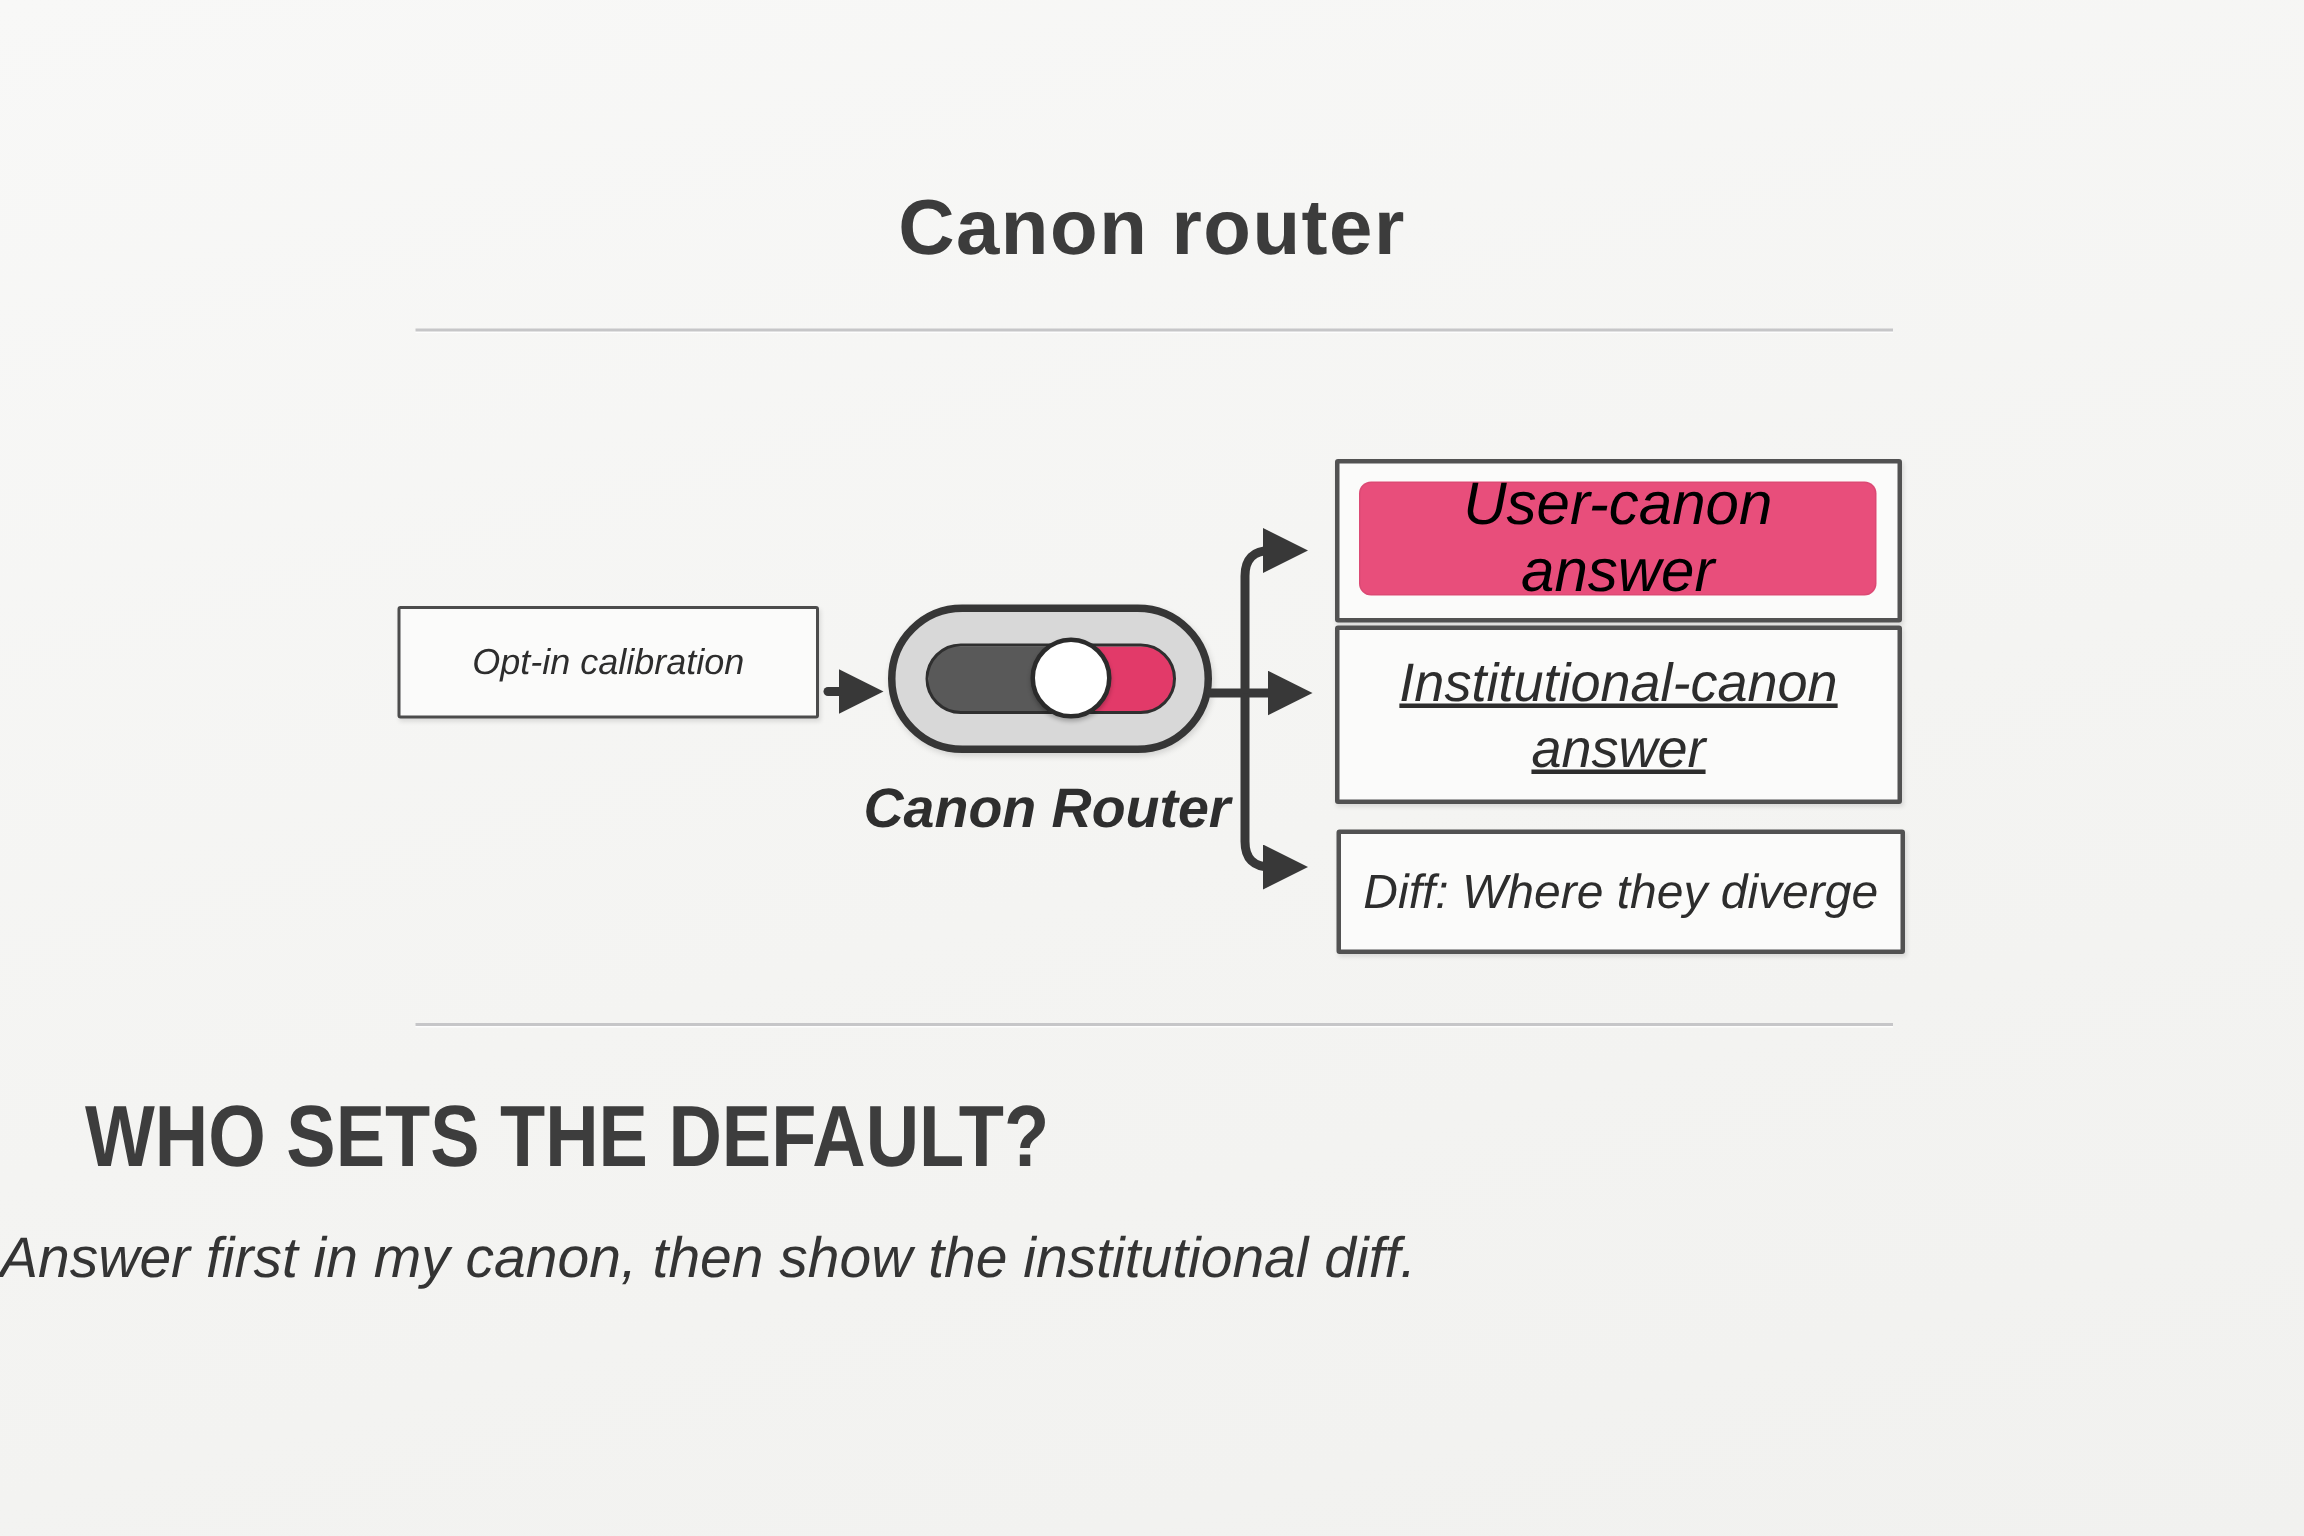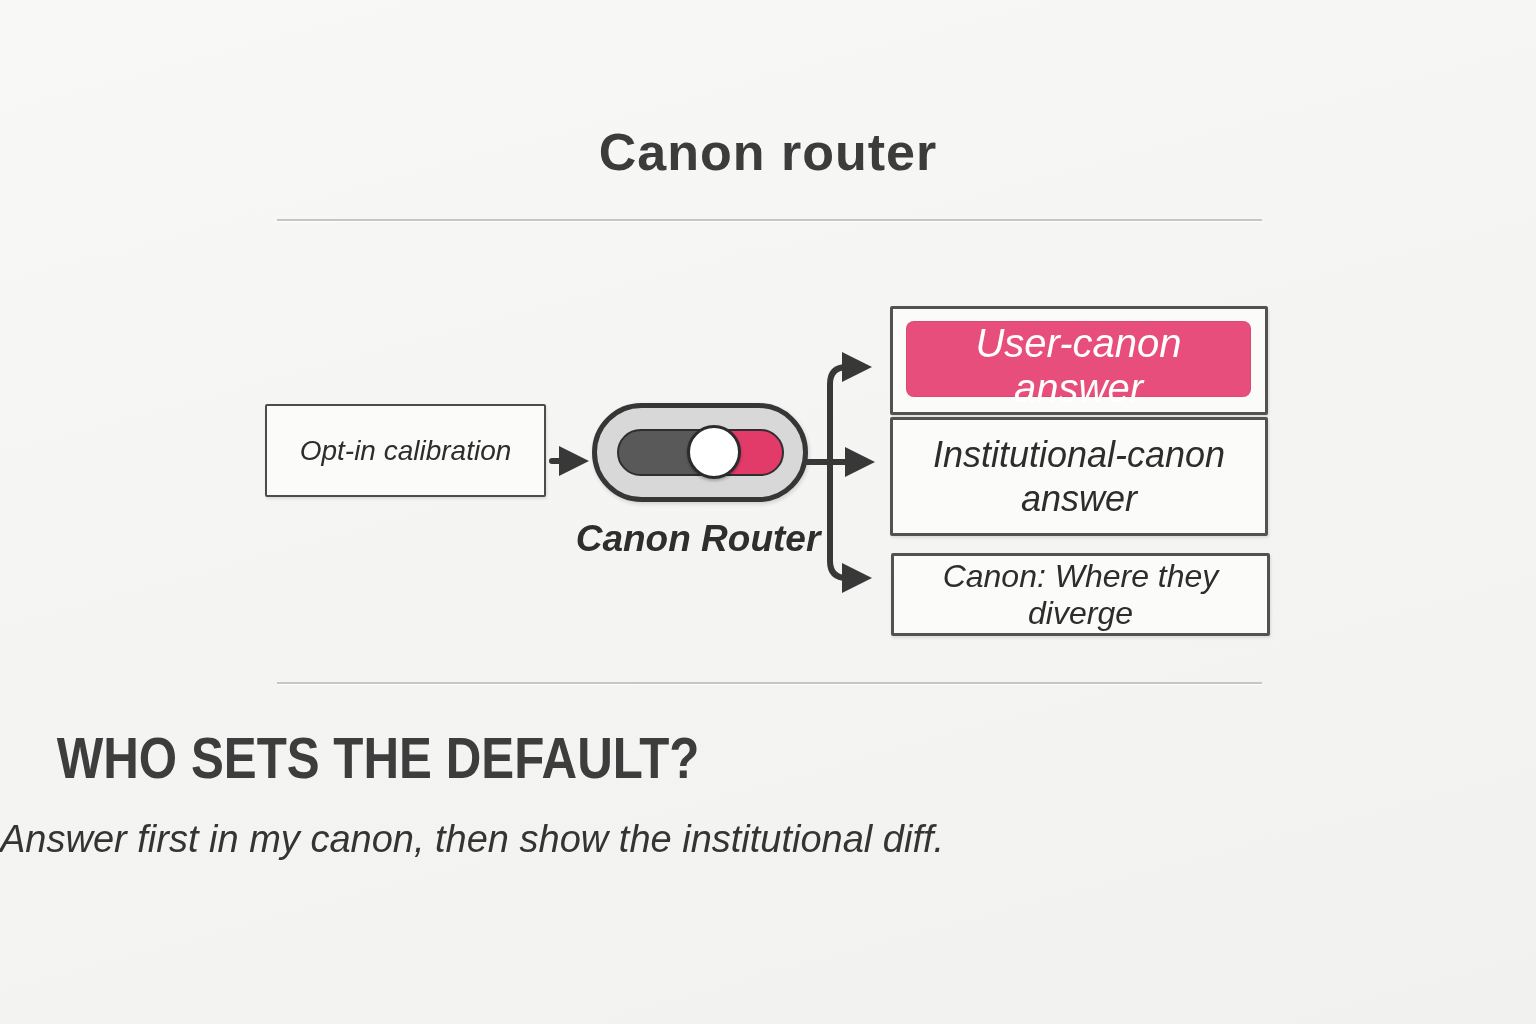--- a/index.html
+++ b/index.html
@@ -44,31 +44,31 @@
 
   
   .box{
     position:absolute;box-sizing:border-box;
     background:#fbfbfa;
     border:2px solid #4c4c4c;border-radius:2px;
     display:flex;align-items:center;justify-content:center;text-align:center;
     box-shadow:1px 2px 3px rgba(0,0,0,.10);
     color:#2d2d2d;font-style:italic;
   }
-  .input-box{left:265px;top:404px;width:281px;height:93px;font-size:28px;}
+  .input-box{left:265px;top:404px;width:281px;height:75px;font-size:24px;}
   .output-box{border-width:3px;border-color:#525252;}
   .output-1{left:890px;top:306px;width:378px;height:109px;}
-  .output-2{left:890px;top:417px;width:378px;height:119px;font-size:36px;line-height:1.2;padding:0 22px;}
+  .output-2{left:890px;top:417px;width:378px;height:119px;font-size:36px;line-height:1.2;padding:0 22px;text-decoration:underline;}
   .output-3{left:891px;top:553px;width:379px;height:83px;font-size:32px;}
 
   .pink-fill{
     position:absolute;left:13px;right:14px;top:12px;bottom:15px;
     background:#e84e7b;border-radius:8px;
-    display:flex;justify-content:center;
-    color:#ffffff;font-size:40px;font-style:italic;
+    display:flex;align-items:center;justify-content:center;
+    color:#000000;font-size:40px;font-style:italic;
     box-shadow:inset 0 0 0 1px rgba(0,0,0,.05);
   }
 
   
   .toggle{
     position:absolute;left:592px;top:403px;width:216px;height:99px;
     box-sizing:border-box;
     background:#d8d8d8;
     border:5px solid #363636;border-radius:52px;
     box-shadow:1px 2px 4px rgba(0,0,0,.15);
@@ -128,21 +128,21 @@
     <div class="pink-fill">
       <span>User-canon answer</span>
     </div>
   </div>
 
   <div class="box output-box output-2">
     <span>Institutional-canon answer</span>
   </div>
 
   <div class="box output-box output-3">
-    <span>Canon: Where they diverge</span>
+    <span>Diff: Where they diverge</span>
   </div>
 
   <div class="divider divider-bottom"></div>
 
   <h2 class="heading-wrap">
     <span>WHO SETS THE DEFAULT?</span>
   </h2>
 
   <p class="subtitle">Answer first in my canon, then show the institutional diff.</p>
 

